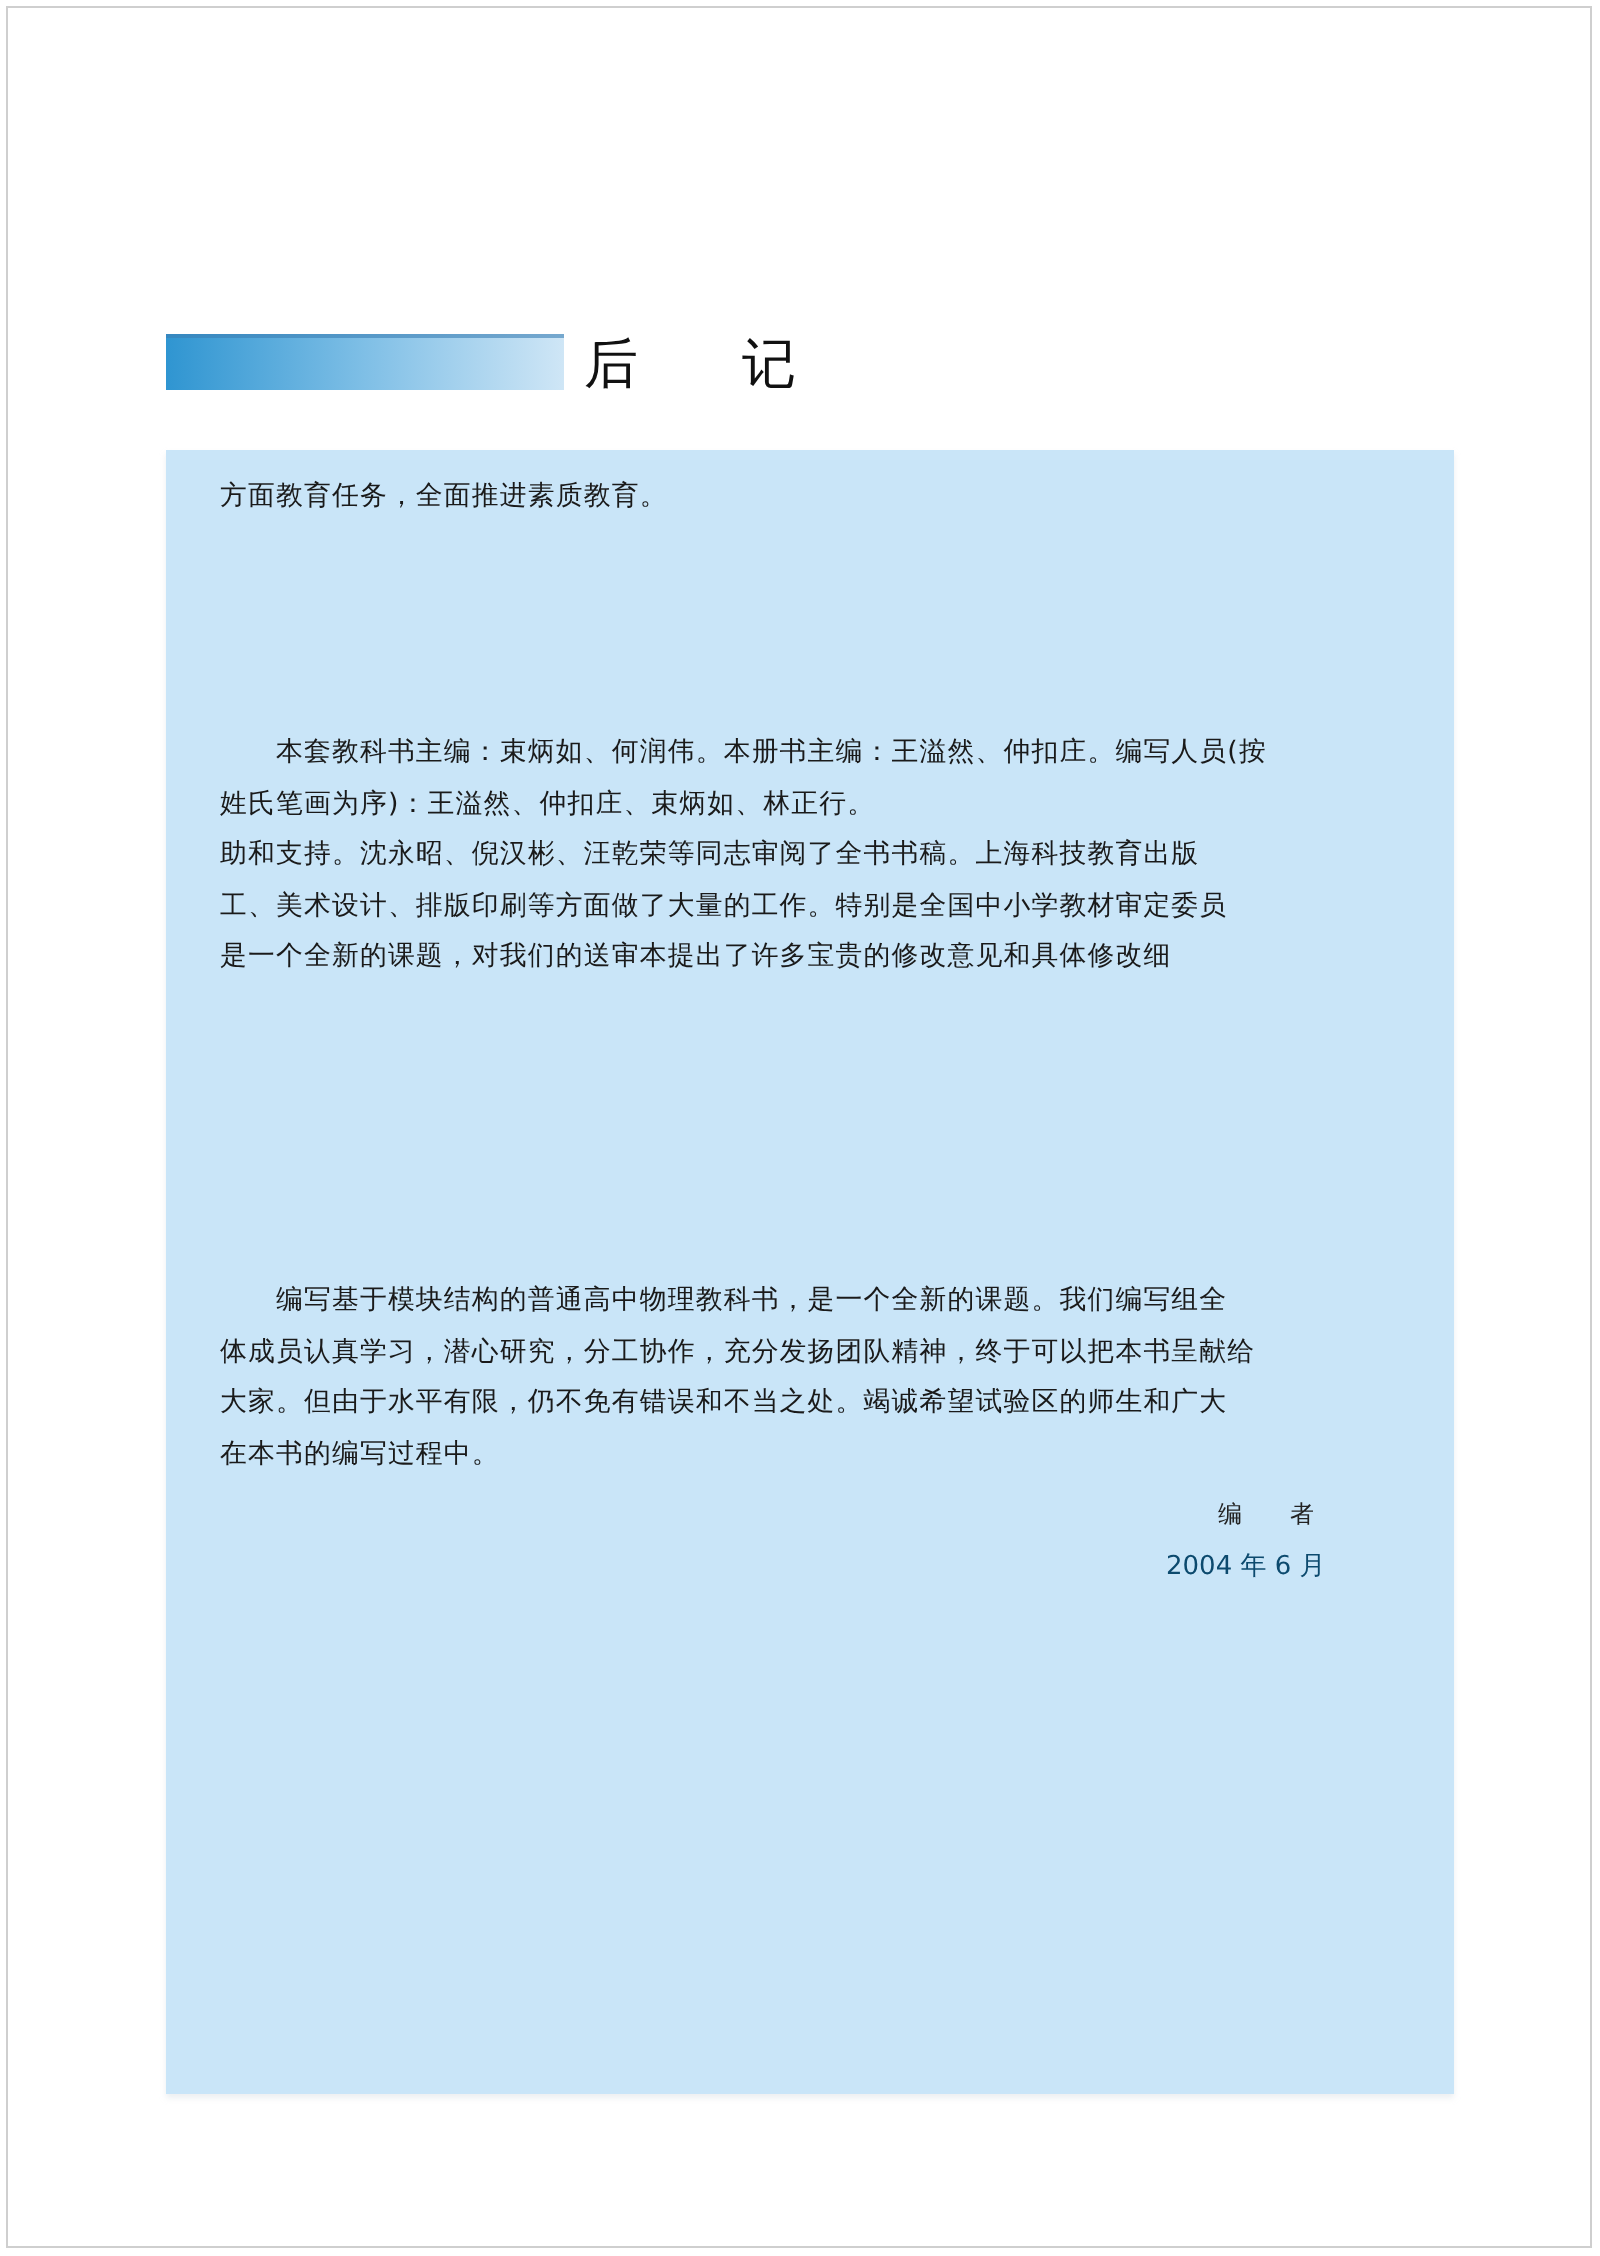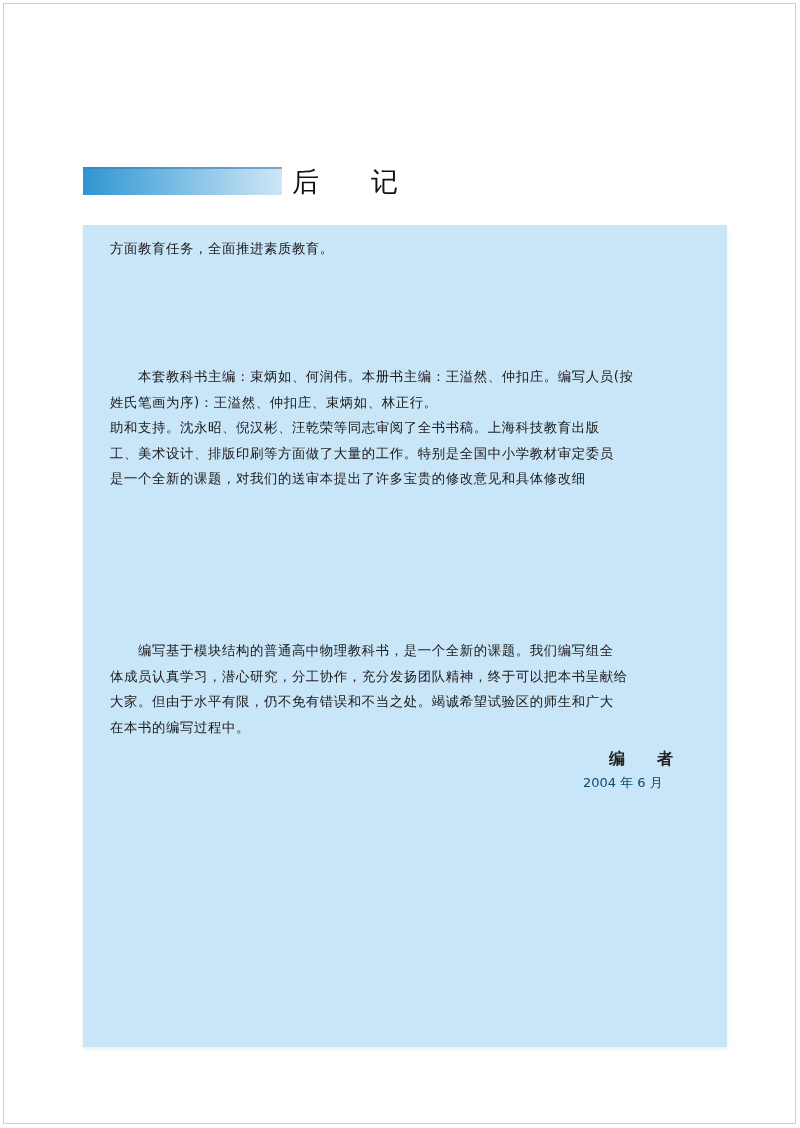--- a/index.html
+++ b/index.html
@@ -15,21 +15,21 @@
                    letter-spacing: 0; white-space: nowrap; }
   .heading-title span.gap { display: inline-block; width: 52px; }
   .content-box { position: absolute; left: 83px; top: 225px; width: 644px; height: 822px;
                  background: #c9e5f8; box-shadow: 0 2px 3px rgba(200,210,215,0.35); }
   .para { position: absolute; left: 110px; width: 594px; font-size: 13.4px; line-height: 25.6px;
           color: #1a1a1a; text-align: justify; text-align-last: left; letter-spacing: 0.6px; }
   .para .line { display: block; white-space: nowrap; }
   .p1 { top: 236px; }
   .p2 { top: 364px; }
   .p3 { top: 610px; margin-top: 28px; }
-  .sig-author { position: absolute; left: 609px; top: 749px; font-size: 16px; color: #222; white-space: nowrap; font-weight: bold; }
+  .sig-author { position: absolute; left: 609px; top: 749px; font-size: 12px; color: #222; white-space: nowrap; }
   .sig-date { position: absolute; left: 583px; top: 774px; font-size: 13px; color: #0c4a6e; white-space: nowrap; }
 </style>
 </head>
 <body>
 
 <div class="page-border"></div>
 
 <div class="heading-bar"></div>
 <div class="heading-title">
   <span>后</span><span class="gap"></span><span>记</span>

